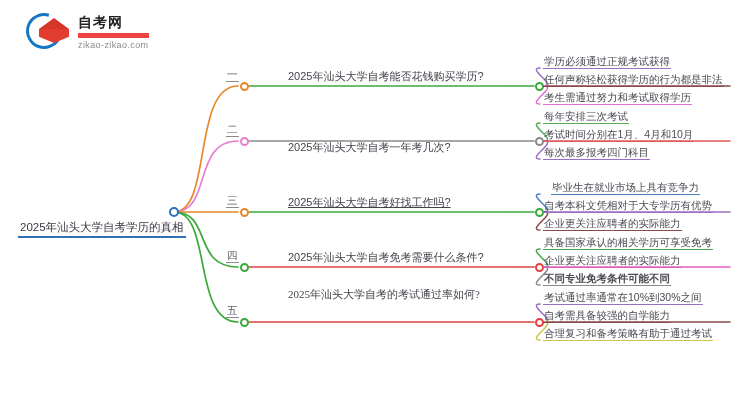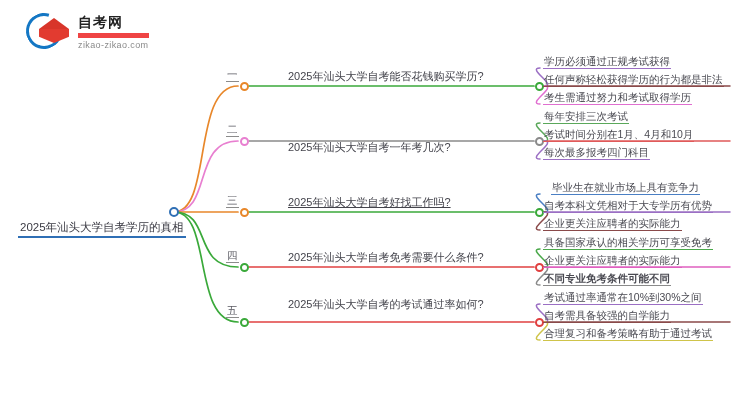--- a/index.html
+++ b/index.html
@@ -199,19 +199,19 @@
       <div class="node-dot" style="left: 239.5px; top: 262.5px; border-color: rgb(58, 169, 58);"></div>
       <div class="node-dot" style="left: 534.5px; top: 262.5px; border-color: rgb(224, 64, 64);"></div>
       <div class="idx" style="left: 226px; top: 249px;">四</div>
       <div class="topic" style="left: 288px; top: 251px;">2025年汕头大学自考免考需要什么条件?</div>
       <div class="leaf" style="left: 543px; top: 236px; border-bottom-color: rgb(74, 168, 74);">具备国家承认的相关学历可享受免考</div>
       <div class="leaf" style="left: 543px; top: 254px; border-bottom-color: rgb(224, 96, 192);">企业更关注应聘者的实际能力</div>
       <div class="leaf" style="left: 543px; top: 272px; border-bottom-color: rgb(138, 138, 138); font-weight: bold;">不同专业免考条件可能不同</div>
       <div class="node-dot" style="left: 239.5px; top: 317.5px; border-color: rgb(58, 169, 58);"></div>
       <div class="node-dot" style="left: 534.5px; top: 317.5px; border-color: rgb(224, 64, 64);"></div>
       <div class="idx" style="left: 226px; top: 304px;">五</div>
-      <div class="topic" style="left: 288px; top: 298px;">2025年汕头大学自考的考试通过率如何?</div>
+      <div class="topic" style="left: 288px; top: 288px; font-family: Liberation Serif, serif;">2025年汕头大学自考的考试通过率如何?</div>
       <div class="leaf" style="left: 543px; top: 291px; border-bottom-color: rgb(155, 111, 196);">考试通过率通常在10%到30%之间</div>
       <div class="leaf" style="left: 543px; top: 309px; border-bottom-color: rgb(138, 74, 74);">自考需具备较强的自学能力</div>
       <div class="leaf" style="left: 543px; top: 327px; border-bottom-color: rgb(207, 196, 74);">合理复习和备考策略有助于通过考试</div>
     </div>
 
 </div>
 
 </body></html>

